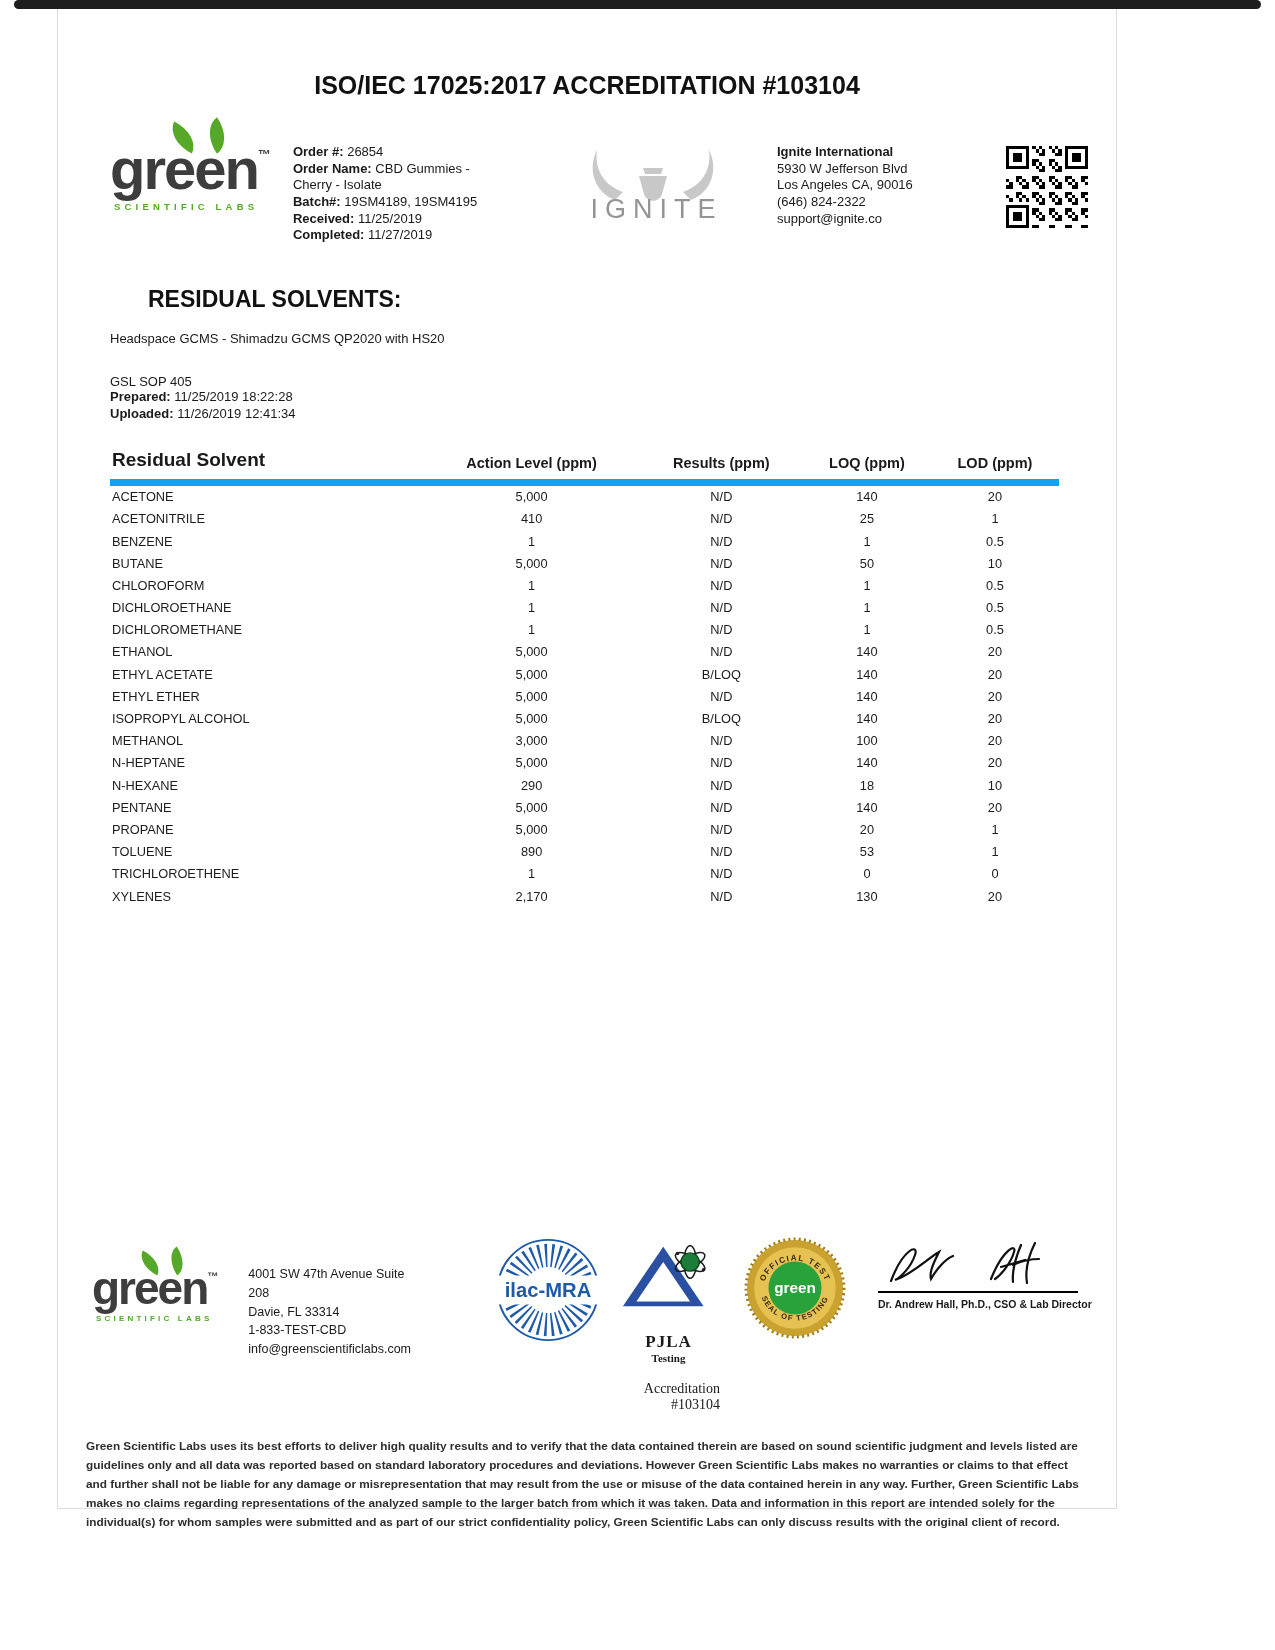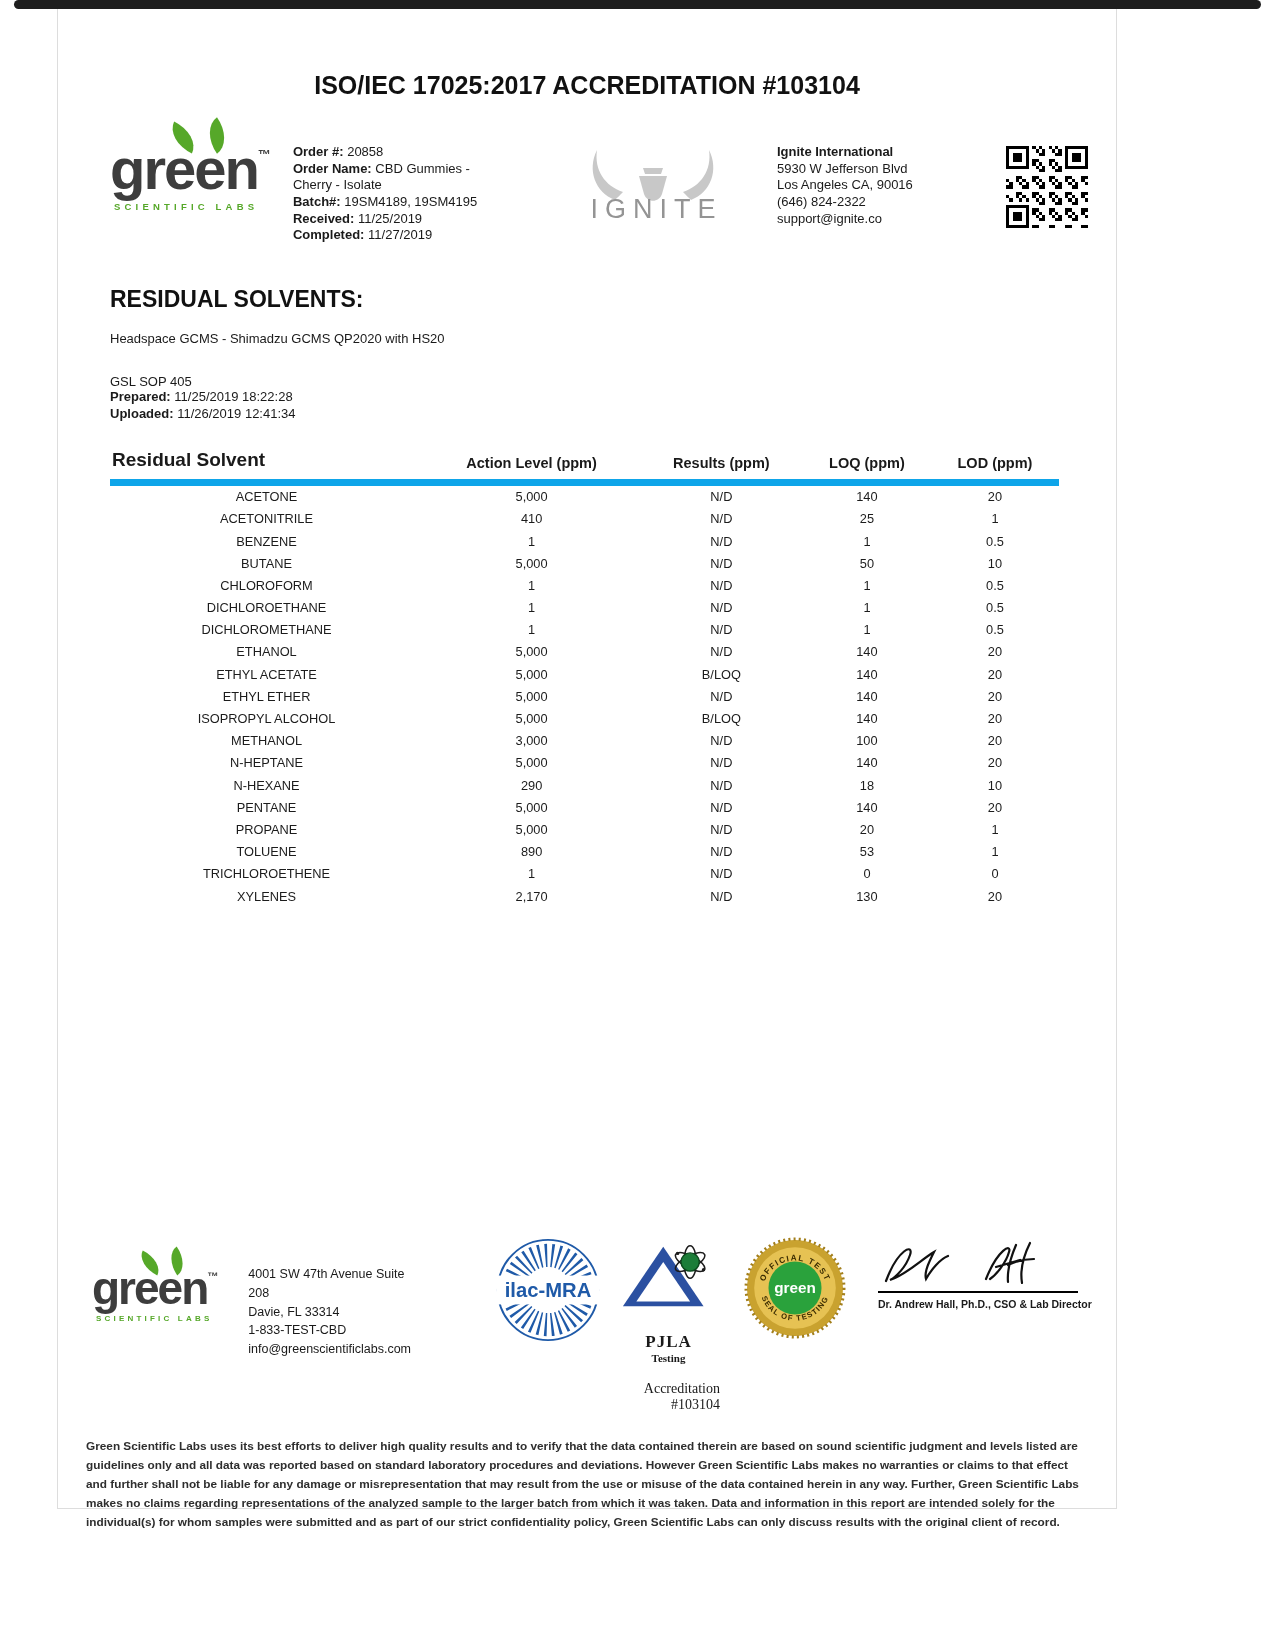--- a/index.html
+++ b/index.html
@@ -47,45 +47,45 @@
   .ignite-logo { width: 180px; margin-left: 52px; text-align: center; padding-top: 2px; }
   .ignite-word { font-size: 27px; letter-spacing: 7px; color: #949494; font-weight: 500; margin-top: -16px; padding-left: 7px; }
 
   .client-info { width: 200px; margin-left: 34px; font-size: 13px; line-height: 1.28; padding-top: 4px; }
   .client-name { font-weight: bold; }
 
   .qr-wrap { margin-left: auto; padding-top: 6px; }
 
   
   .solvents { margin-top: 42px; padding-left: 24px; }
-  .section-title { font-size: 23px; font-weight: bold; color: #111; }
+  .section-title { font-size: 23px; font-weight: bold; color: #111; margin-left: 38px; }
   .method { font-size: 13px; margin-top: 18px; }
   .sop { font-size: 13px; margin-top: 28px; }
   .meta { font-size: 13px; line-height: 1.3; }
 
   .solvent-table { width: 97%; border-collapse: collapse; margin-top: 22px; }
   .solvent-table th { border-bottom: 7px solid #0ea5e9; padding: 4px 2px 8px; vertical-align: bottom; }
   .solvent-table th.col-name { font-size: 19px; text-align: left; }
   .solvent-table th { font-size: 14.5px; text-align: center; }
   .solvent-table td { font-size: 12.8px; text-align: center; padding: 3.6px 2px; color: #1c1c1c; }
-  .solvent-table td.col-name { text-align: center; }
+  .solvent-table td.col-name { text-align: left; }
   .solvent-table .col-name { width: 33%; }
 
   
   .doc-footer { position: absolute; left: 28px; right: 28px; top: 1228px; }
   .footer-row { display: flex; align-items: flex-start; }
   .footer-row .green-logo { margin-top: 28px; margin-left: 6px; }
   .lab-address { margin-left: 30px; margin-top: 28px; font-size: 12.5px; line-height: 1.5; }
   .ilac-wrap { margin-left: 68px; }
   .pjla-wrap { margin-left: 16px; text-align: center; width: 104px; }
   .pjla-name { font-family: "Liberation Serif", serif; font-weight: bold; font-size: 17px; letter-spacing: 1px; margin-top: 16px; }
   .pjla-testing { font-family: "Liberation Serif", serif; font-weight: bold; font-size: 11px; }
   .pjla-accred { font-size: 14px; margin-top: 17px; font-family: "Liberation Serif", serif; text-align: right; }
   .seal-wrap { margin-left: 24px; }
-  .signature-block { margin-left: 32px; width: 210px; padding-top: 2px; }
+  .signature-block { margin-left: 32px; width: 210px; padding-top: 2px; text-align: center; }
   .sig-line { border-top: 2px solid #000; margin-top: -4px; width: 200px; }
   .sig-title { font-size: 10.5px; font-weight: bold; margin-top: 5px; white-space: nowrap; }
 
   .disclaimer { margin-top: 24px; font-size: 11.8px; line-height: 1.6; color: #2e2e2e; text-align: left; font-weight: bold; }
 </style>
 </head>
 <body>
 
 <div class="top-bar"></div>
 
@@ -98,21 +98,21 @@
   <section class="info-row">
 
     <div class="green-logo">
       <span class="leaf leaf-1"></span>
       <span class="leaf leaf-2"></span>
       <div class="green-word"><span>green</span><span class="tm">™</span></div>
       <div class="green-sub">SCIENTIFIC LABS</div>
     </div>
 
     <div class="order-info">
-      <div class="field"><span class="lbl">Order #:</span> <span>20858</span></div>
+      <div class="field"><span class="lbl">Order #:</span> <span>26854</span></div>
       <div class="field"><span class="lbl">Order Name:</span> <span>CBD Gummies - Cherry - Isolate</span></div>
       <div class="field"><span class="lbl">Batch#:</span> <span>19SM4189, 19SM4195</span></div>
       <div class="field"><span class="lbl">Received:</span> <span>11/25/2019</span></div>
       <div class="field"><span class="lbl">Completed:</span> <span>11/27/2019</span></div>
     </div>
 
     <div class="ignite-logo">
       <svg width="150" height="64" viewBox="0 0 140 64">
         <path d="M32 58 C12 50 4 28 14 8 C11 28 22 44 40 50 C37 53 34 56 32 58 Z" fill="#c8c8c8"></path>
         <path d="M108 58 C128 50 136 28 126 8 C129 28 118 44 100 50 C103 53 106 56 108 58 Z" fill="#c8c8c8"></path>

